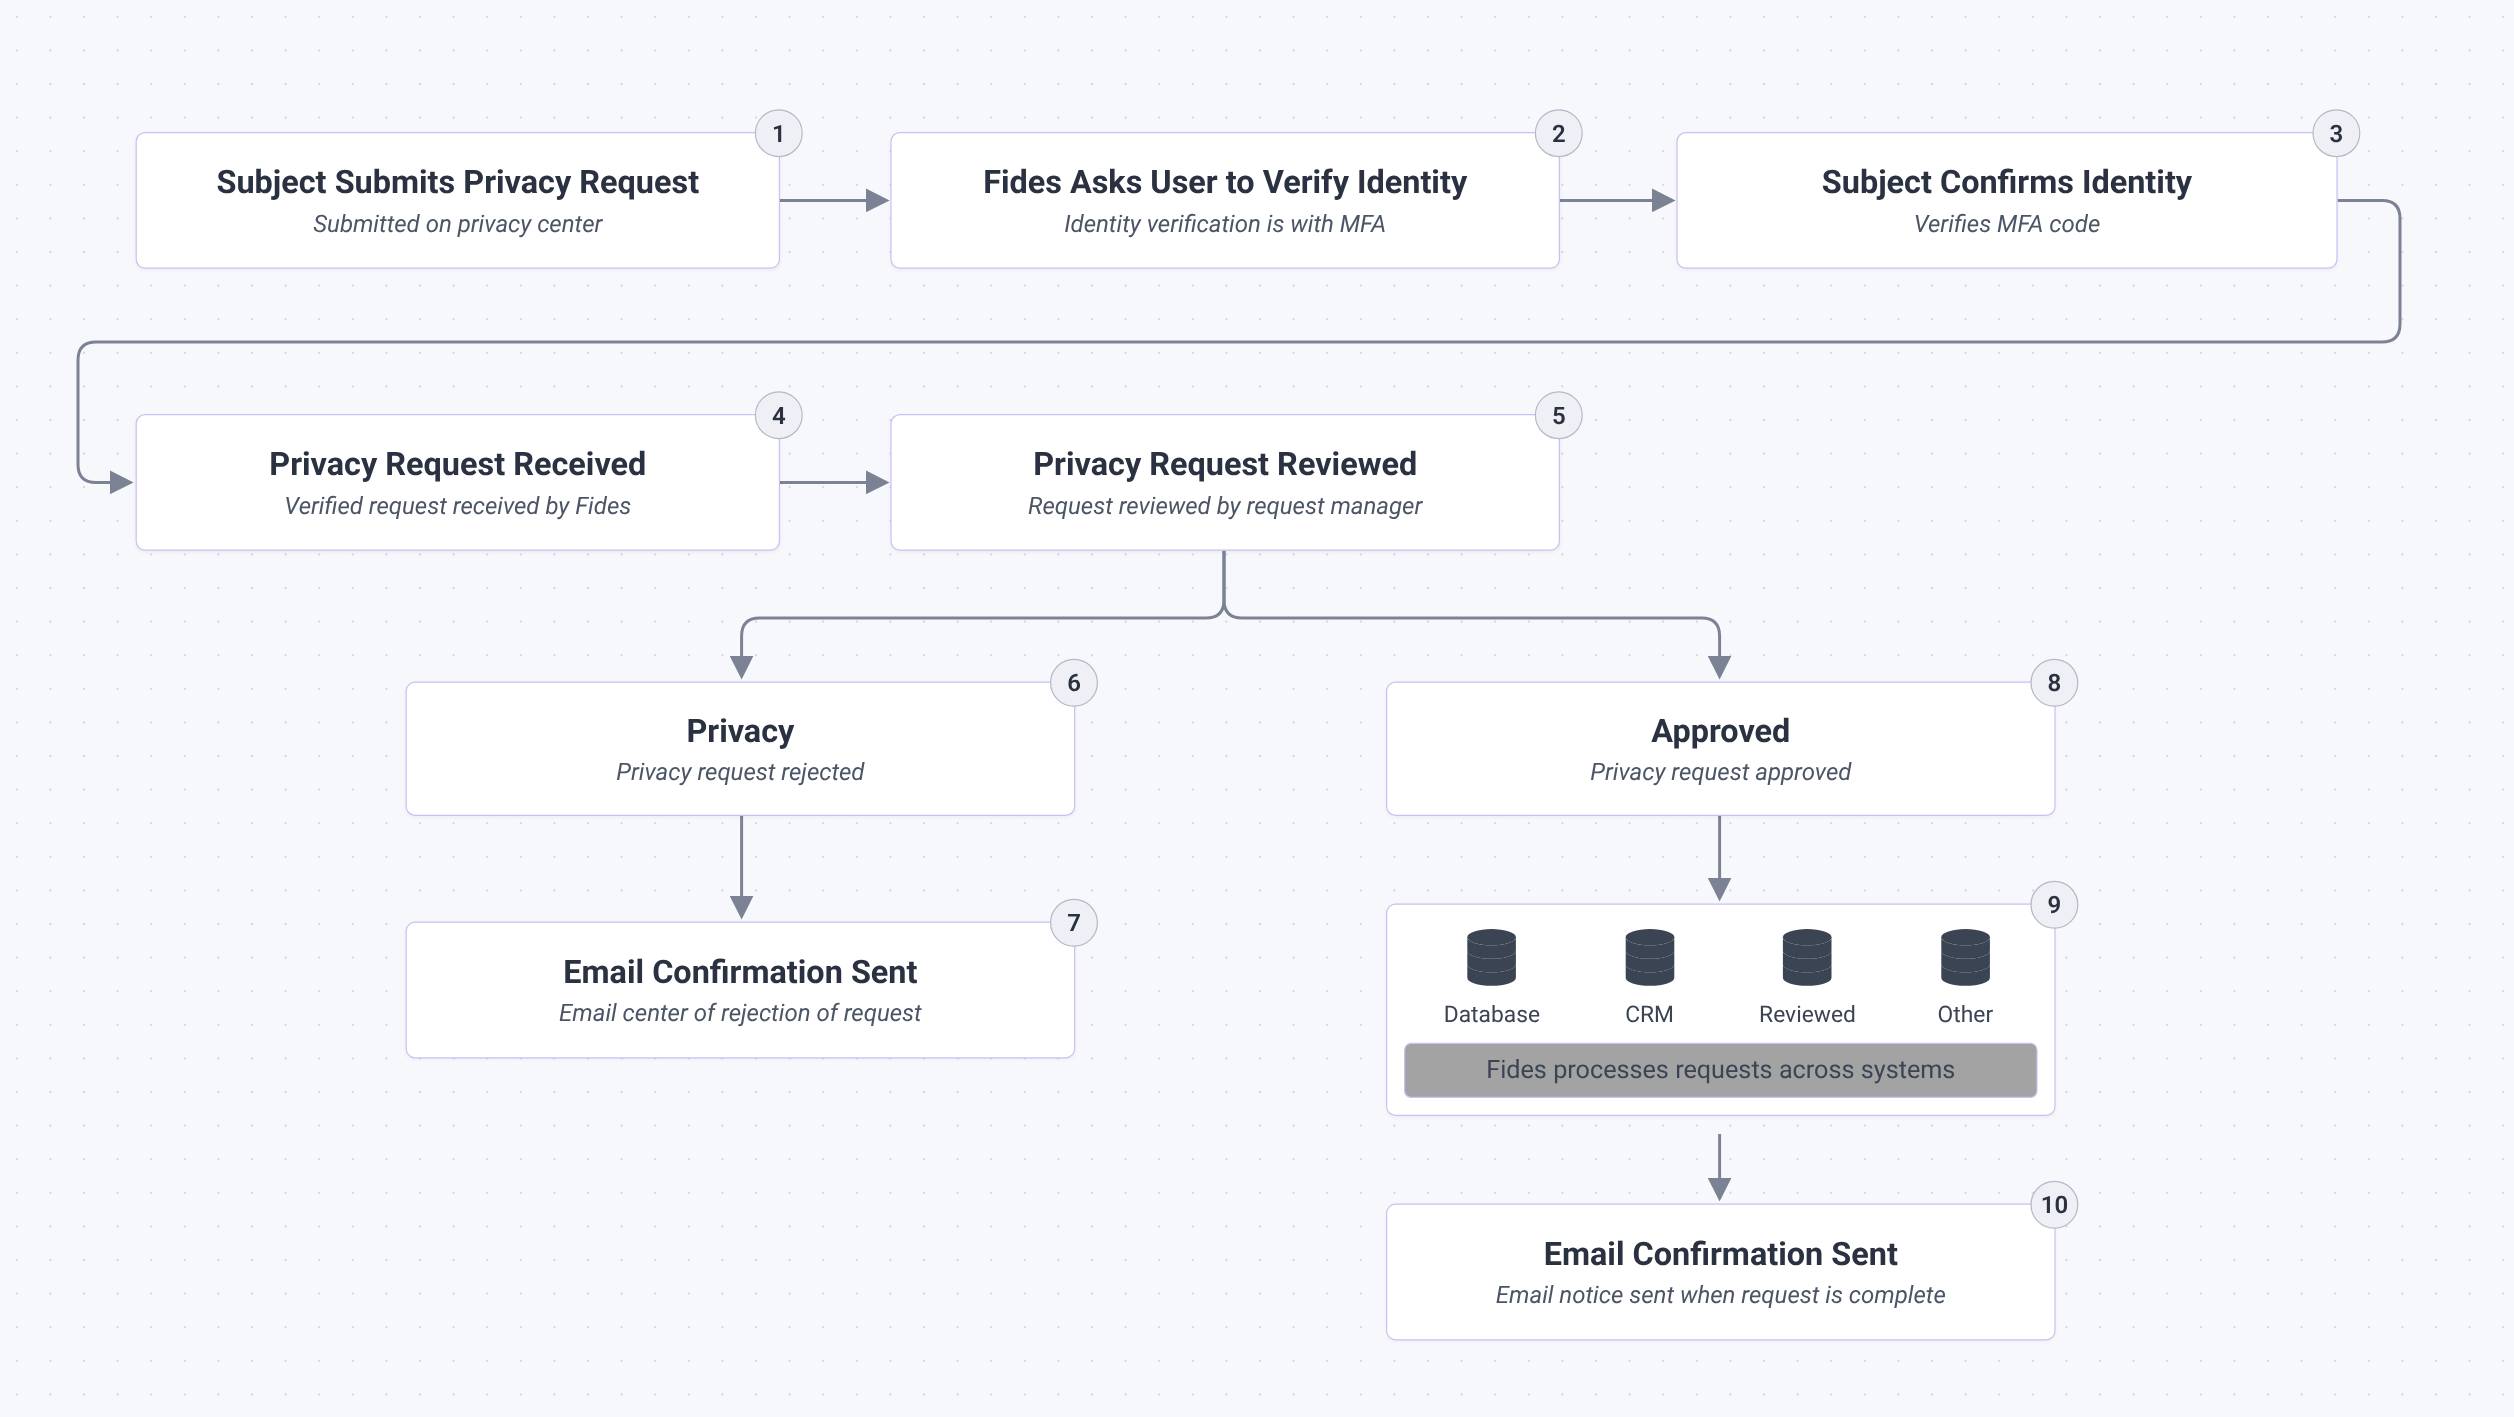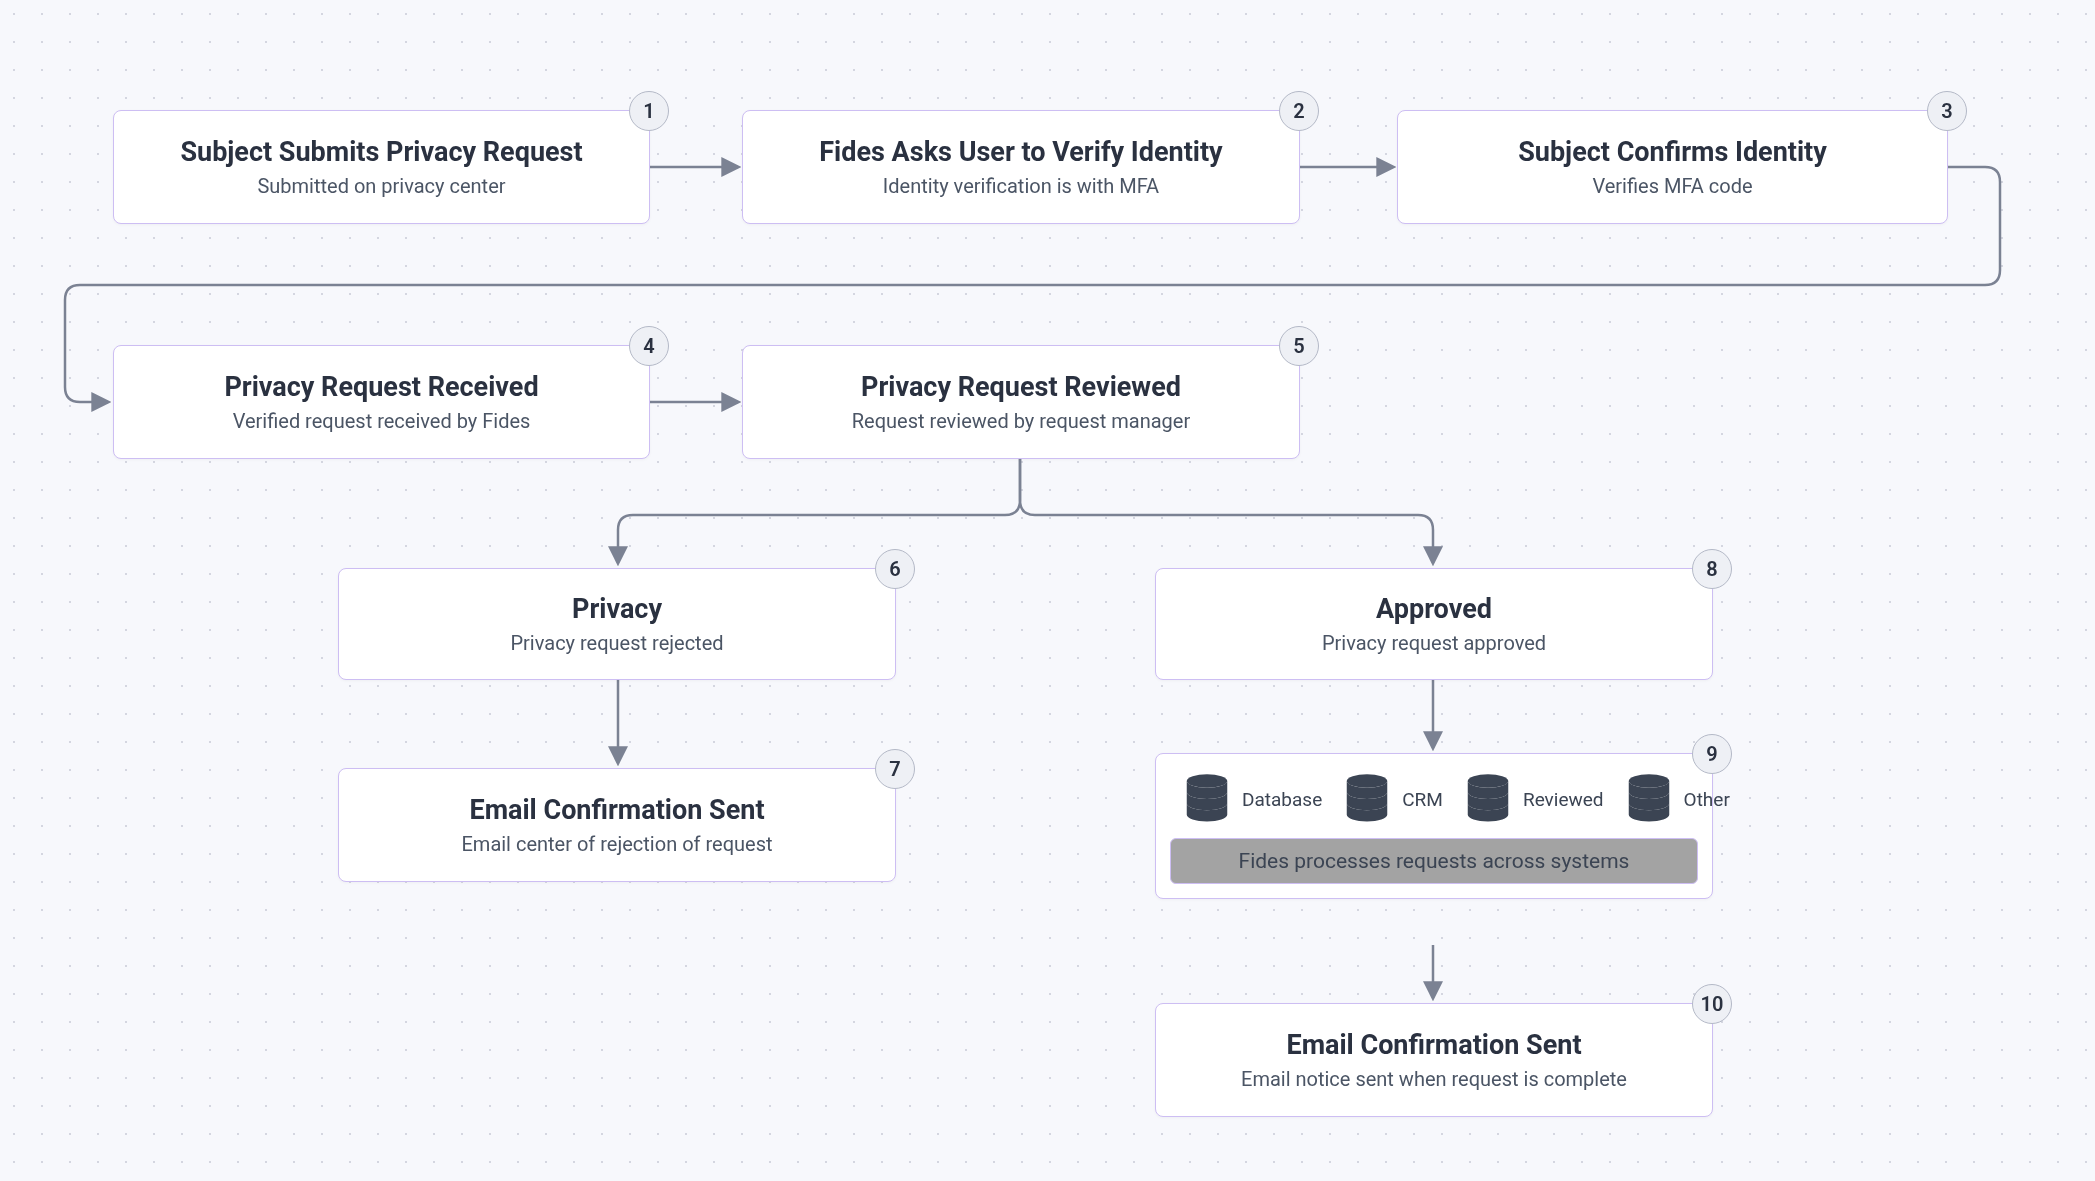--- a/index.html
+++ b/index.html
@@ -29,20 +29,21 @@
     font-size: 27px;
     font-weight: 700;
     color: #2a3140;
     margin-bottom: 6px;
     text-align: center;
   }
   .node .subtitle {
     font-size: 20px;
     color: #4b5565;
     font-weight: 400;
+    font-style: italic;
   }
   .badge {
     position: absolute;
     top: -20px;
     right: -20px;
     width: 40px;
     height: 40px;
     border-radius: 50%;
     background: #eef0f5;
     border: 1.5px solid #b4b9c7;
@@ -62,21 +63,21 @@
   }
   .systems-row {
     display: flex;
     justify-content: space-around;
     align-items: flex-end;
     padding: 18px 24px 12px 24px;
     gap: 18px;
   }
   .sys-item {
     display: flex;
-    flex-direction: row;
+    flex-direction: column;
     align-items: center;
     gap: 8px;
   }
   .sys-item svg { width: 54px; height: 54px; }
   .sys-label {
     font-size: 19px;
     color: #3b4453;
   }
   .systems-caption {
     margin: 0 14px 14px 14px;

